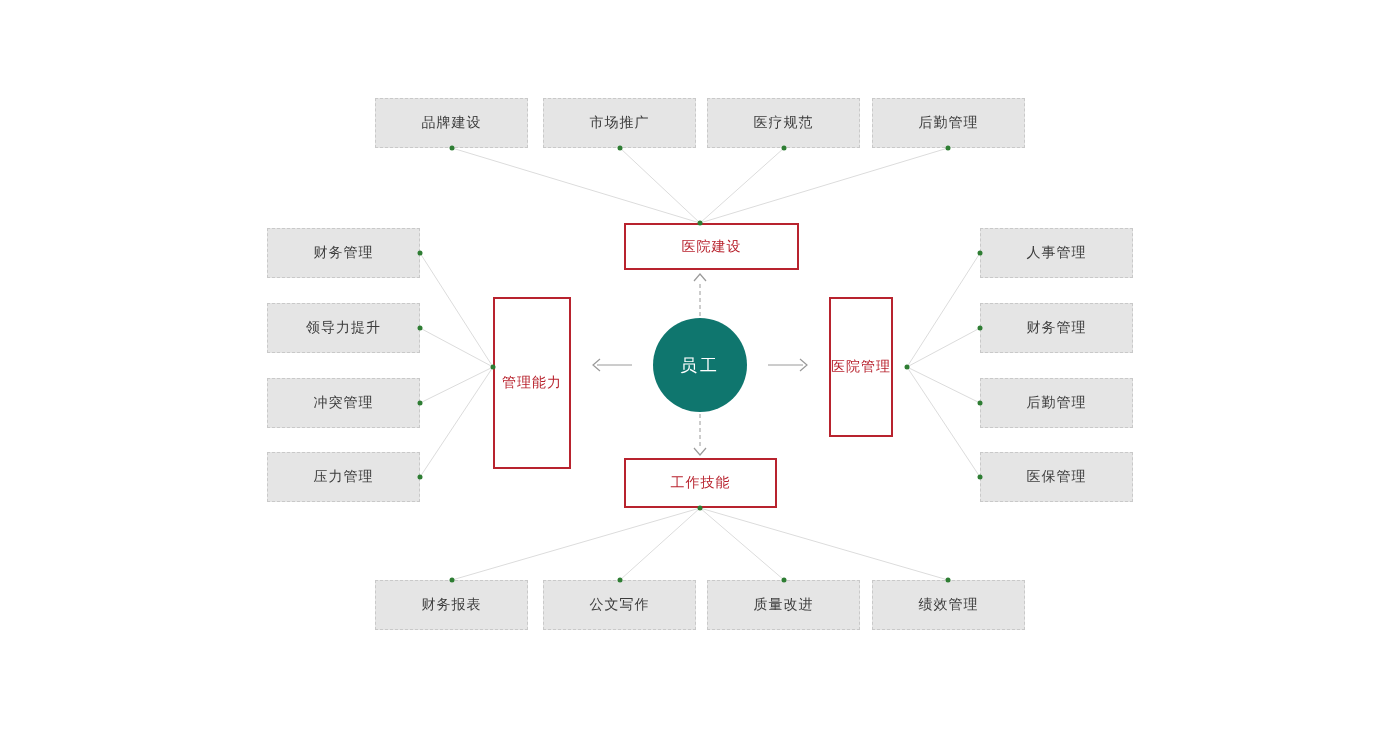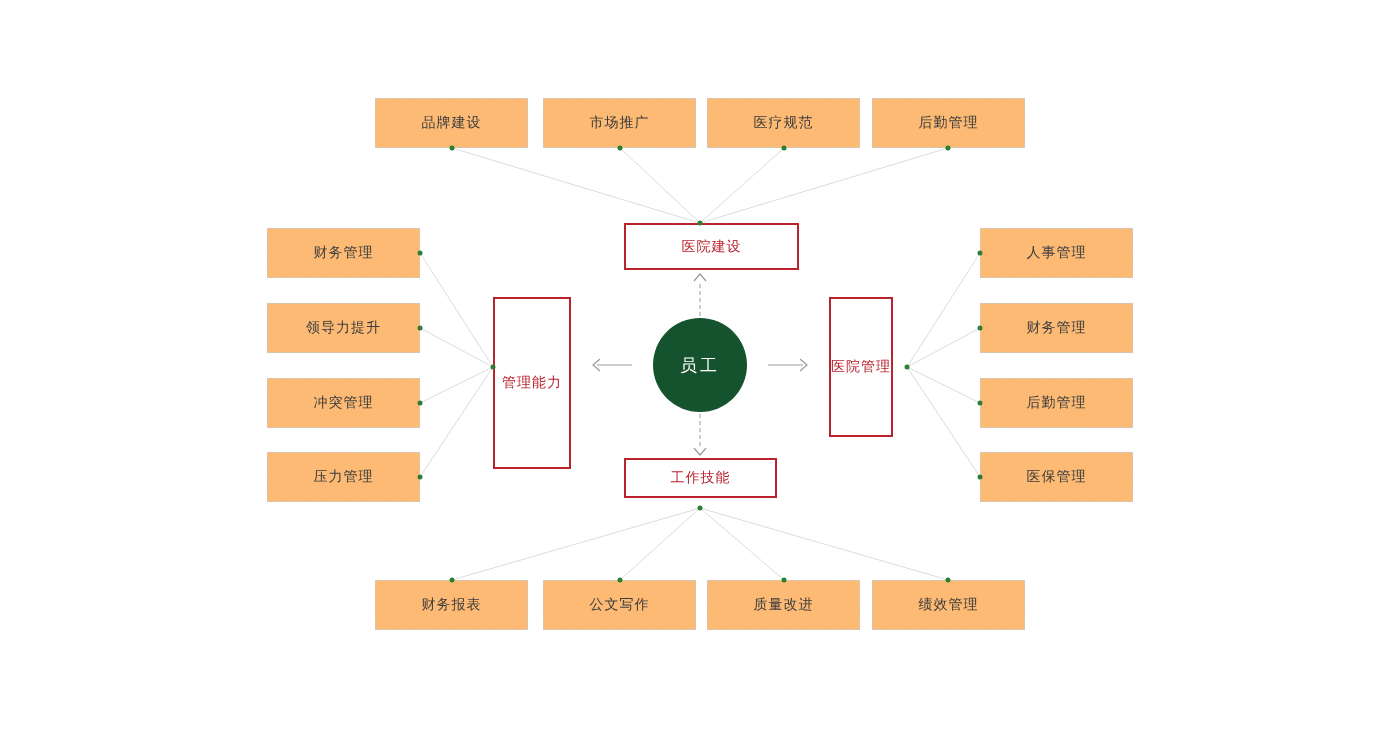--- a/index.html
+++ b/index.html
@@ -17,21 +17,21 @@
     left: 0; top: 0;
     width: 1400px; height: 729px;
     pointer-events: none;
     z-index: 2;
   }
   .leaf {
     position: absolute;
     width: 153px;
     height: 50px;
     border: 1px dashed #c9c9c9;
-    background: #fdba74;
+    background: #e5e5e5;
     display: flex;
     align-items: center;
     justify-content: center;
     font-size: 14px;
     color: #3c3c3c;
     letter-spacing: 1px;
     z-index: 1;
     box-sizing: border-box;
   }
   .branch {
@@ -41,29 +41,29 @@
     color: #b8232e;
     display: flex;
     align-items: center;
     justify-content: center;
     font-size: 14px;
     letter-spacing: 1px;
     z-index: 1;
     box-sizing: border-box;
   }
   .branch-top    { left: 624px; top: 223px; width: 175px; height: 47px; }
-  .branch-bottom { left: 624px; top: 458px; width: 153px; height: 40px; }
+  .branch-bottom { left: 624px; top: 458px; width: 153px; height: 50px; }
   .branch-left   { left: 493px; top: 297px; width: 78px;  height: 172px; }
   .branch-right  { left: 829px; top: 297px; width: 64px;  height: 140px; }
   .center-circle {
     position: absolute;
     left: 653px; top: 318px;
     width: 94px; height: 94px;
     border-radius: 50%;
-    background: #14532d;
+    background: #0f766e;
     color: #ffffff;
     display: flex;
     align-items: center;
     justify-content: center;
     font-size: 17px;
     letter-spacing: 3px;
     z-index: 1;
   }
   .conn  { stroke: #dcdcdc; stroke-width: 1; }
   .dot   { fill: #2e7d33; }

